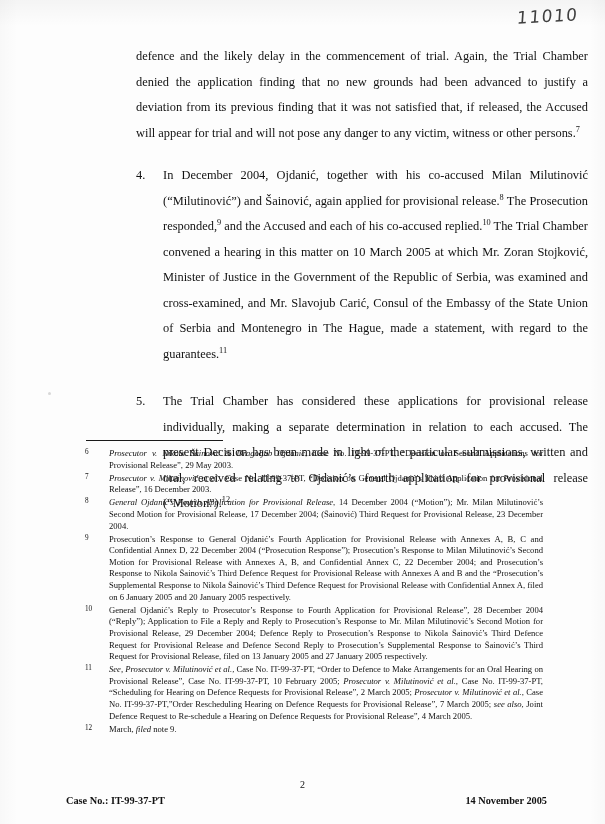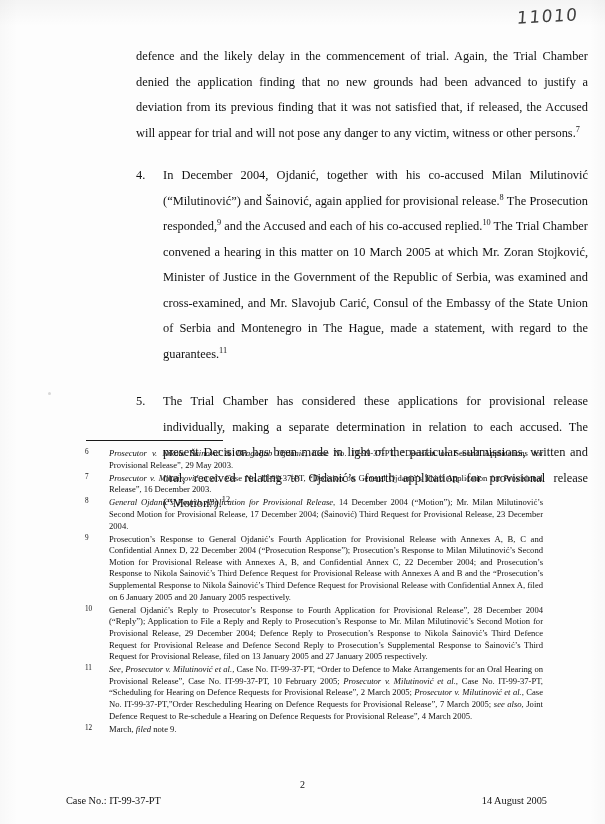--- a/index.html
+++ b/index.html
@@ -128,20 +128,21 @@
   }
   .footer-row {
     position: absolute;
     left: 66px;
     right: 58px;
     top: 795px;
     display: flex;
     justify-content: space-between;
     align-items: flex-end;
     font-size: 10.3px;
+    font-weight: bold;
   }
 
   
   .speck {
     position: absolute;
     background: #d8d8d8;
     pointer-events: none;
   }
 </style>
 </head>
@@ -182,16 +183,16 @@
         <div class="fn"><span class="fn-num">10</span><span>General Ojdanić’s Reply to Prosecutor’s Response to Fourth Application for Provisional Release”, 28 December 2004 (“Reply”); Application to File a Reply and Reply to Prosecution’s Response to Mr. Milan Milutinović’s Second Motion for Provisional Release, 29 December 2004; Defence Reply to Prosecution’s Response to Nikola Šainović’s Third Defence Request for Provisional Release and Defence Second Reply to Prosecution’s Supplemental Response to Šainović’s Third Request for Provisional Release, filed on 13 January 2005 and 27 January 2005 respectively.</span></div>
         <div class="fn"><span class="fn-num">11</span><i>See, Prosecutor v. Milutinović et al.</i><span>, Case No. IT-99-37-PT, “Order to Defence to Make Arrangements for an Oral Hearing on Provisional Release”, Case No. IT-99-37-PT, 10 February 2005; </span><i>Prosecutor v. Milutinović et al.</i><span>, Case No. IT-99-37-PT, “Scheduling for Hearing on Defence Requests for Provisional Release”, 2 March 2005; </span><i>Prosecutor v. Milutinović et al.</i><span>, Case No. IT-99-37-PT,”Order Rescheduling Hearing on Defence Requests for Provisional Release”, 7 March 2005; </span><i>see also</i><span>, Joint Defence Request to Re-schedule a Hearing on Defence Requests for Provisional Release”, 4 March 2005.</span></div>
         <div class="fn"><span class="fn-num">12</span><span>March, </span><i>filed</i><span> note 9.</span></div>
       </div>
   </div>
 
   <div class="page-number">2</div>
 
   <div class="footer-row">
     <span>Case No.: IT-99-37-PT</span>
-    <span>14 August 2005</span>
+    <span>14 November 2005</span>
   </div>
 
 </div>
 
 </body></html>

